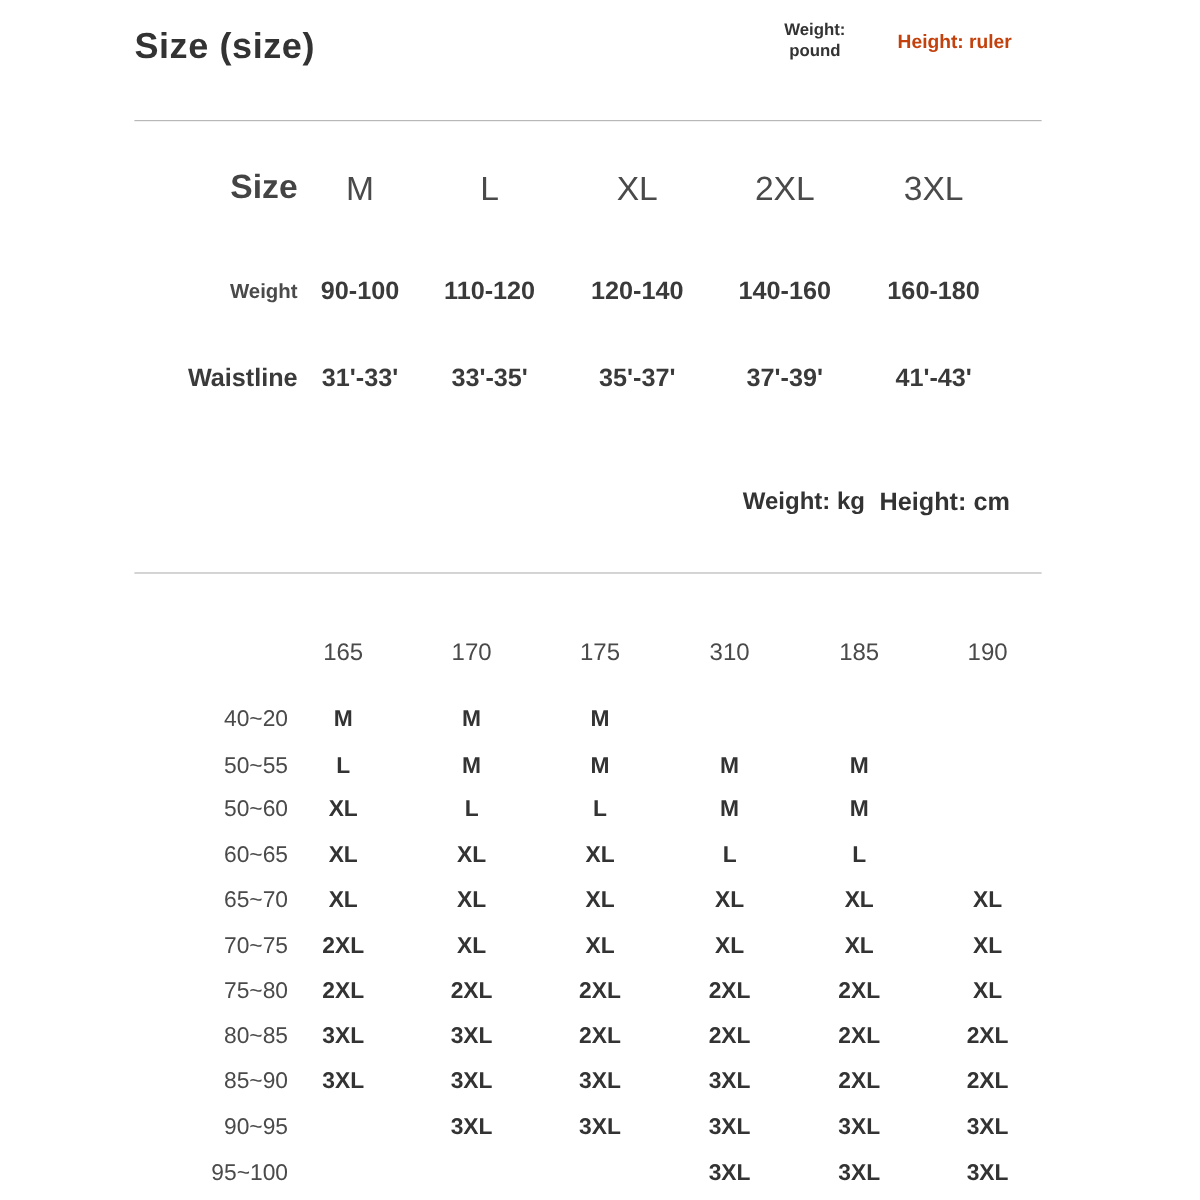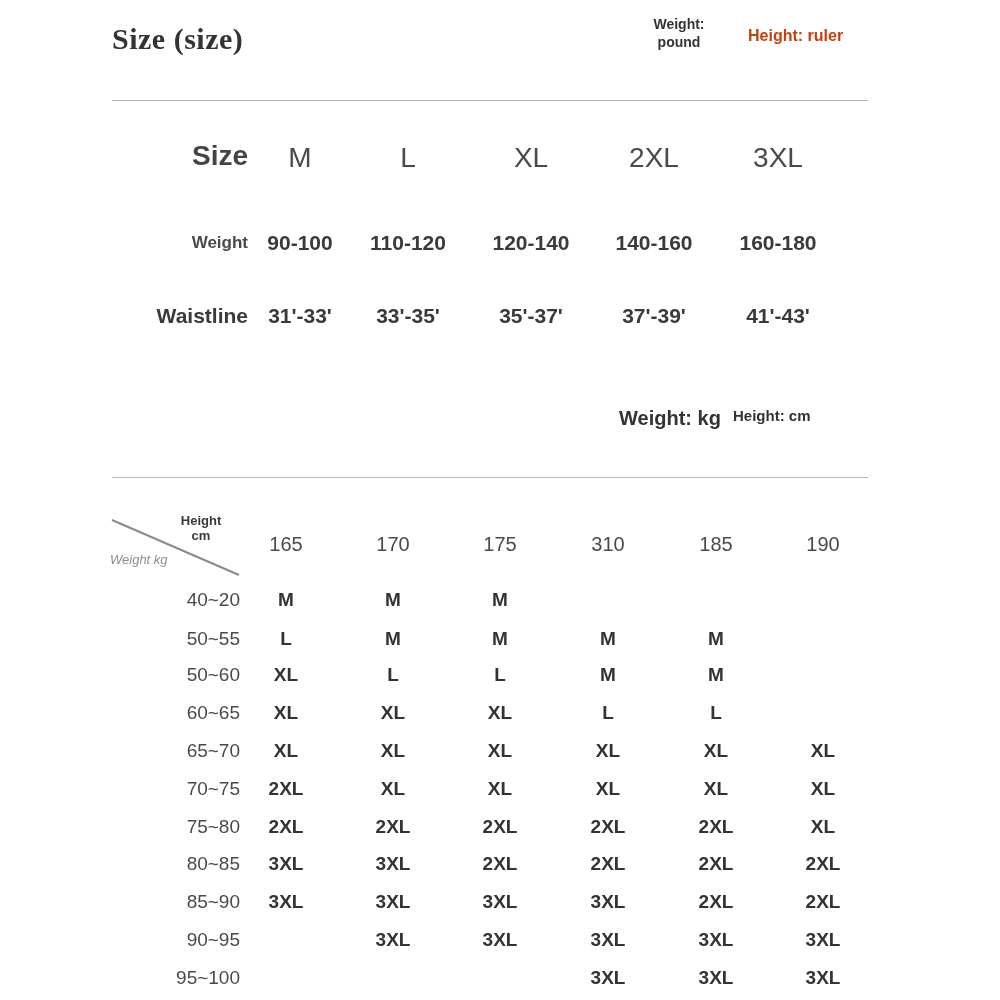--- a/index.html
+++ b/index.html
@@ -26,21 +26,20 @@
   
   .sec1-title {
     position: absolute;
     left: 112px;
     top: 22px;
     font-size: 30px;
     font-weight: bold;
     color: #333333;
     letter-spacing: 0.5px;
     white-space: nowrap;
-    font-family: Liberation Serif, serif;
   }
   .unit-weight-1 {
     position: absolute;
     left: 644px;
     top: 16px;
     width: 70px;
     font-size: 14px;
     font-weight: bold;
     color: #333333;
     text-align: center;
@@ -146,21 +145,21 @@
     font-size: 20px;
     font-weight: bold;
     color: #333333;
     white-space: nowrap;
     margin-left: 24px;
   }
   .unit-height-2 {
     position: absolute;
     left: 733px;
     top: 407px;
-    font-size: 15px;
+    font-size: 21px;
     font-weight: bold;
     color: #333333;
     white-space: nowrap;
   }
 
   
   .corner {
     position: absolute;
     left: 108px;
     top: 512px;
@@ -266,30 +265,20 @@
       <div class="t1-cell" style="left:654px">37'-39'</div>
       <div class="t1-cell" style="left:778px">41'-43'</div>
     </div>
   </div>
 
   <div class="unit-weight-2">Weight: kg</div>
   <div class="unit-height-2">Height: cm</div>
 
   <div class="rule rule-2"></div>
 
-  <div class="corner">
-    <svg width="140" height="72">
-      <line x1="4" y1="8" x2="131" y2="63" stroke="#8a8a8a" stroke-width="2"></line>
-    </svg>
-    <div class="corner-height">
-      <div>Height</div>
-      <div>cm</div>
-    </div>
-    <div class="corner-weight">Weight kg</div>
-  </div>
 
   <div class="qc">
 
     <div class="qc-colhead" style="left:286px">165</div>
     <div class="qc-colhead" style="left:393px">170</div>
     <div class="qc-colhead" style="left:500px">175</div>
     <div class="qc-colhead" style="left:608px">310</div>
     <div class="qc-colhead" style="left:716px">185</div>
     <div class="qc-colhead" style="left:823px">190</div>
 

